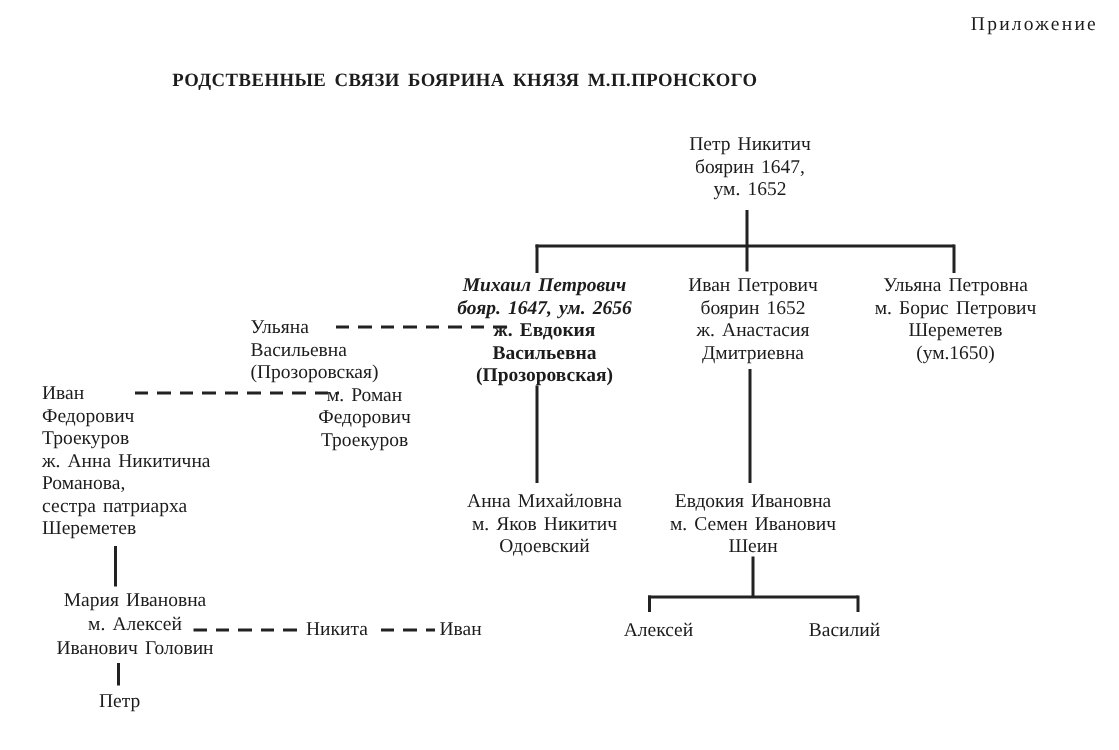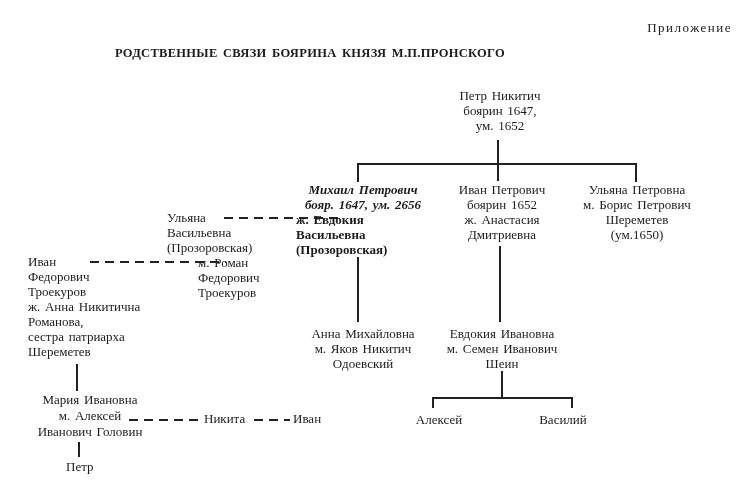--- a/index.html
+++ b/index.html
@@ -4,36 +4,36 @@
 <style>
   html,body{margin:0;padding:0;background:#e9e9e9;}
   .page{
     position:relative;width:746px;height:500px;background:#ffffff;
     font-family:"Liberation Serif","DejaVu Serif",serif;color:#1c1c1c;
     overflow:hidden;
   }
   .node{position:absolute;font-size:13px;line-height:15px;word-spacing:1.5px;white-space:nowrap;}
   .node .ln{display:block;}
   .center{text-align:center;}
-  .right{text-align:left;}
+  .right{text-align:center;}
   .left{text-align:left;}
   .italic{font-style:italic;}
   .appendix{position:absolute;font-size:13px;letter-spacing:1.5px;text-align:right;}
   .title{position:absolute;font-weight:bold;font-size:12.5px;letter-spacing:0.3px;text-align:center;word-spacing:2px;white-space:nowrap;}
   .vline{position:absolute;width:1.5px;background:#222;}
   .hline{position:absolute;height:1.5px;background:#222;}
   .dash{position:absolute;height:2px;background:repeating-linear-gradient(90deg,#222 0 9px,transparent 9px 15px);}
   .maria{line-height:16px;}
 </style>
 </head>
 <body>
 
 <div class="page">
 
-  <div class="appendix" style="left:600px;top:20px;width:132px;">Приложение</div>
+  <div class="appendix" style="left:600px;top:8px;width:132px;">Приложение</div>
 
   <div class="title" style="left:60px;top:46px;width:500px;">РОДСТВЕННЫЕ СВЯЗИ БОЯРИНА КНЯЗЯ М.П.ПРОНСКОГО</div>
 
   <div class="node center" style="left:420px;top:88px;width:160px;">
     <span class="ln">Петр Никитич</span>
     <span class="ln">боярин 1647,</span>
     <span class="ln">ум. 1652</span>
   </div>
 
   <div class="vline" style="left:497px;top:140px;height:41px;"></div>

